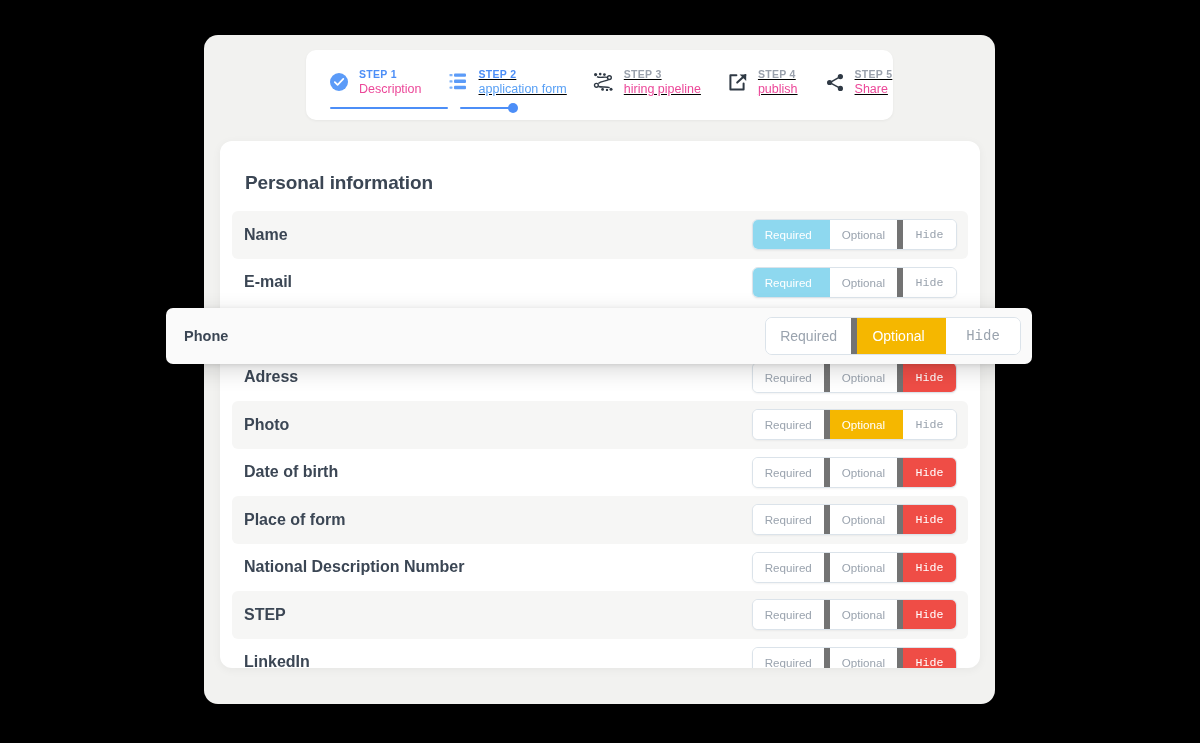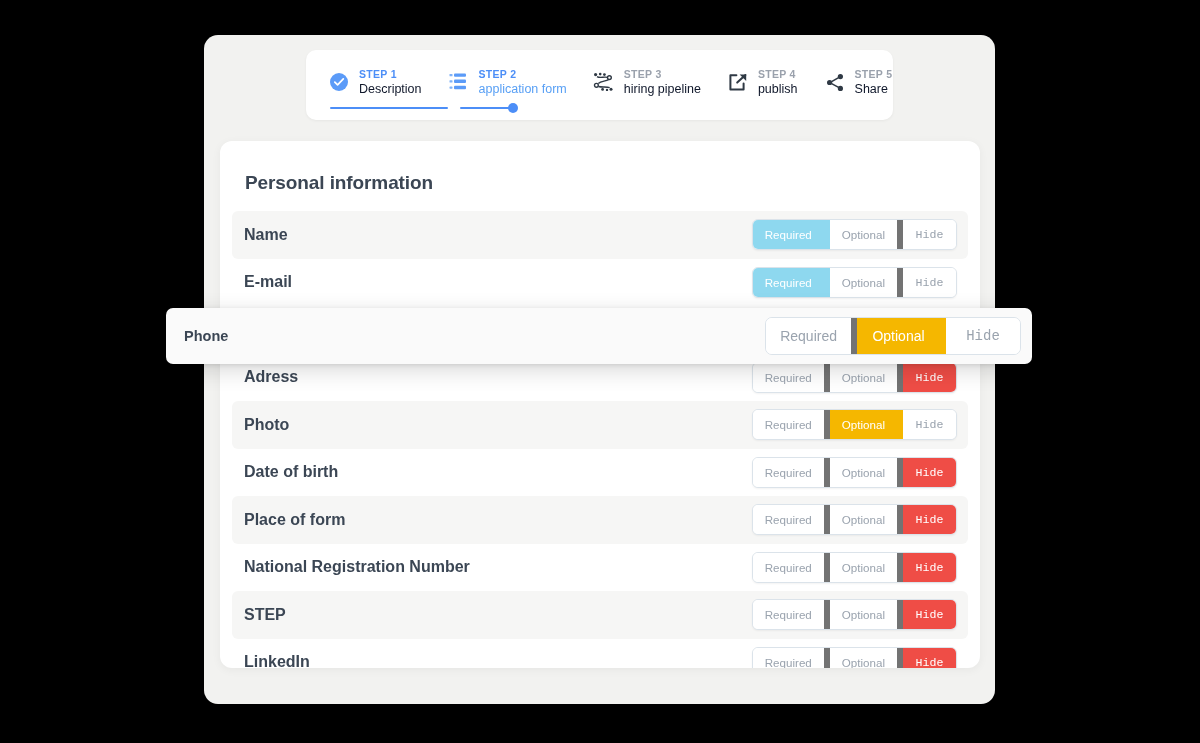--- a/index.html
+++ b/index.html
@@ -42,40 +42,40 @@
     align-items: center;
     height: 100%;
     padding: 0 22px 6px 22px;
   }
   .step {
     display: flex;
     align-items: center;
     gap: 9px;
     white-space: nowrap;
   }
-  .step + .step { margin-left: 26px; }
+  .step + .step { margin-left: 26px; text-decoration: underline; }
   .step-icon {
     width: 22px;
     height: 22px;
     flex: 0 0 22px;
     display: flex;
     align-items: center;
     justify-content: center;
   }
   .step-text { display: flex; flex-direction: column; line-height: 1.15; }
   .step-kicker {
     font-size: 10.5px;
     font-weight: 700;
     letter-spacing: 0.3px;
     color: #9aa1ac;
   }
   .step-kicker.active { color: #4c8ef7; }
   .step-label {
     font-size: 12.5px;
-    color: #0f172a;
+    color: #ec4899;
     margin-top: 2px;
   }
   .step-label.active { color: #59a0f5; }
 
   
   .progress {
     position: absolute;
     left: 24px;
     bottom: 7px;
     width: 539px;
@@ -375,21 +375,21 @@
     <div class="row alt">
       <span class="row-label">Place of form</span>
       <div class="seg-group">
         <button class="seg-btn">Required</button>
         <button class="seg-btn">Optional</button>
         <button class="seg-btn sel-hide">Hide</button>
       </div>
     </div>
 
     <div class="row">
-      <span class="row-label">National Registration Number</span>
+      <span class="row-label">National Description Number</span>
       <div class="seg-group">
         <button class="seg-btn">Required</button>
         <button class="seg-btn">Optional</button>
         <button class="seg-btn sel-hide">Hide</button>
       </div>
     </div>
 
     <div class="row alt">
       <span class="row-label">STEP</span>
       <div class="seg-group">

